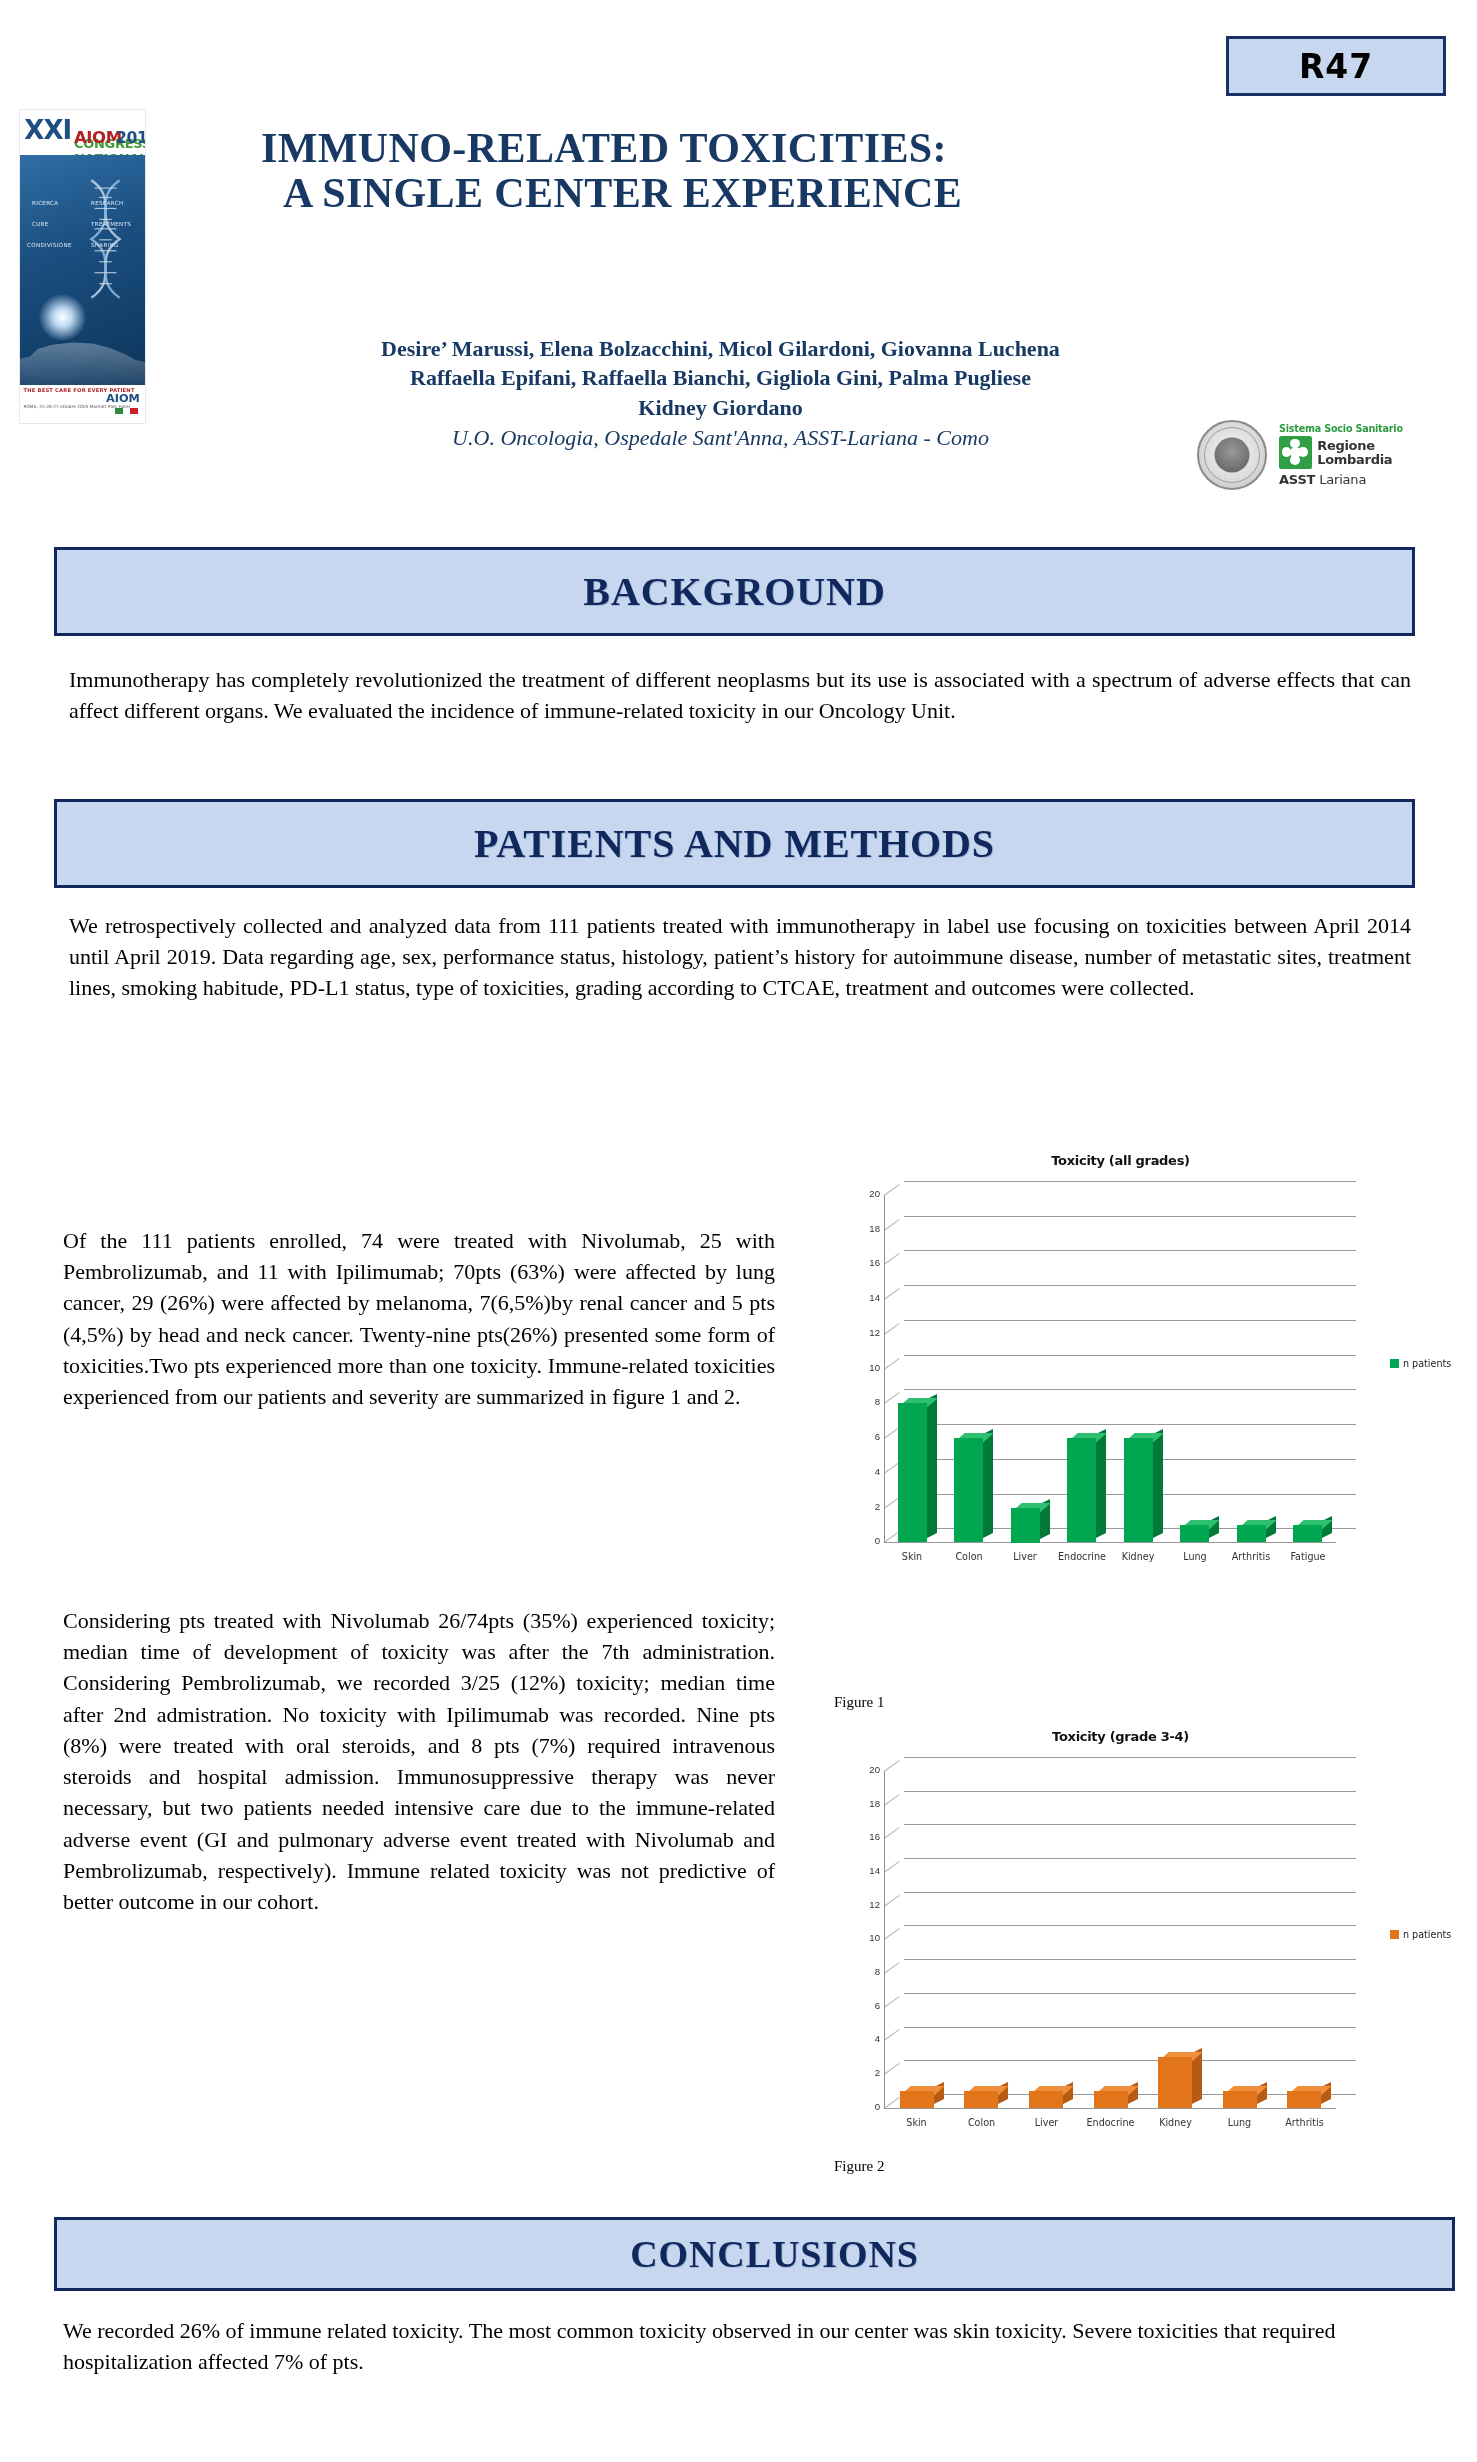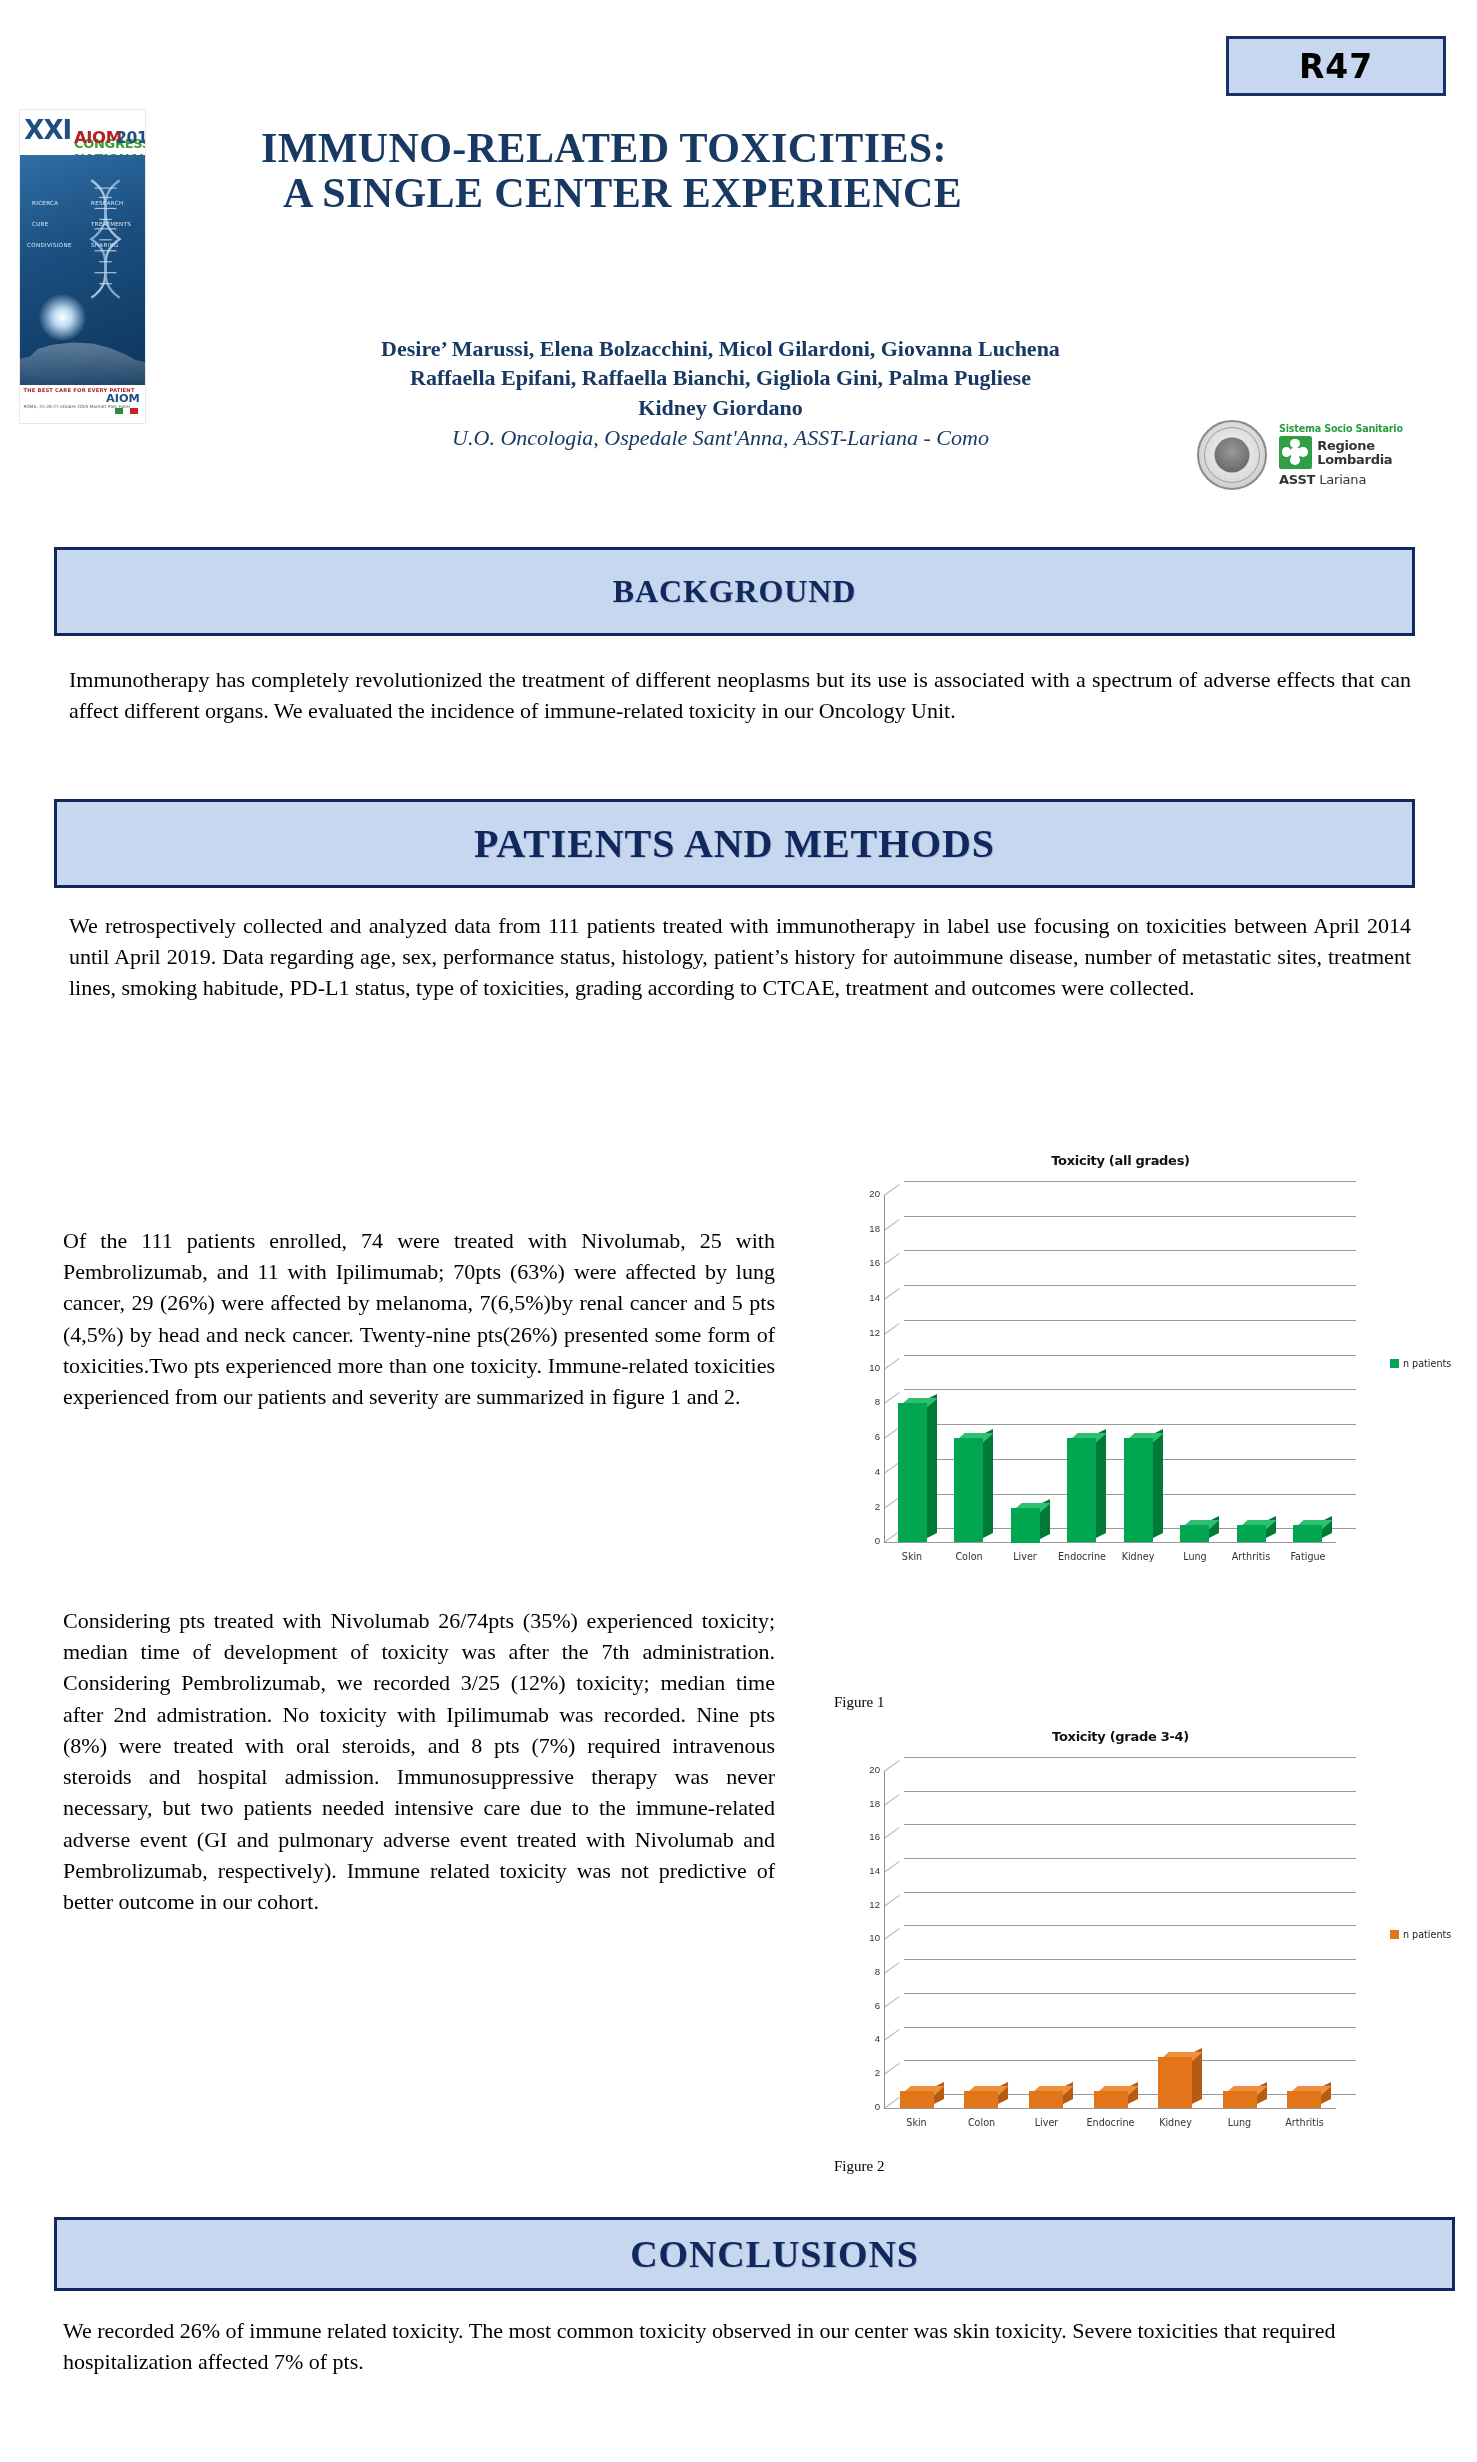--- a/index.html
+++ b/index.html
@@ -296,21 +296,21 @@
         </div>
       </div>
       <div class="rl-asst">
         <b>ASST</b>
         <span>Lariana</span>
       </div>
     </div>
   </div>
 
   <div class="banner" style="left:54px;top:547px;width:1355px;height:83px;">
-    <span style="font-size:32px">BACKGROUND</span>
+    <span style="font-size:40px">BACKGROUND</span>
   </div>
   <div class="para" style="left:69px;top:664px;width:1342px;">Immunotherapy has completely revolutionized the treatment of different neoplasms but its use is associated with a spectrum of adverse effects that can affect different organs. We evaluated the incidence of immune-related toxicity in our Oncology Unit.</div>
 
   <div class="banner" style="left:54px;top:799px;width:1355px;height:83px;">
     <span style="font-size:40px">PATIENTS AND METHODS</span>
   </div>
   <div class="para" style="left:69px;top:910px;width:1342px;">We retrospectively collected and analyzed data from 111 patients treated with immunotherapy  in label use focusing on toxicities between April 2014 until April 2019. Data regarding age, sex, performance status, histology, patient’s history for autoimmune disease, number of metastatic sites, treatment lines, smoking habitude, PD-L1 status, type of toxicities, grading according to CTCAE, treatment and outcomes were collected.</div>
 
 
   <div class="para" style="left:63px;top:1225px;width:712px;">Of the 111 patients enrolled, 74 were treated with Nivolumab, 25 with Pembrolizumab, and 11 with Ipilimumab; 70pts (63%) were affected by lung cancer, 29 (26%) were affected by melanoma, 7(6,5%)by renal cancer and 5 pts (4,5%) by head and neck cancer. Twenty-nine pts(26%) presented some form of toxicities.Two pts experienced more than one toxicity. Immune-related toxicities experienced from our patients and severity are summarized in figure 1 and 2.</div>

